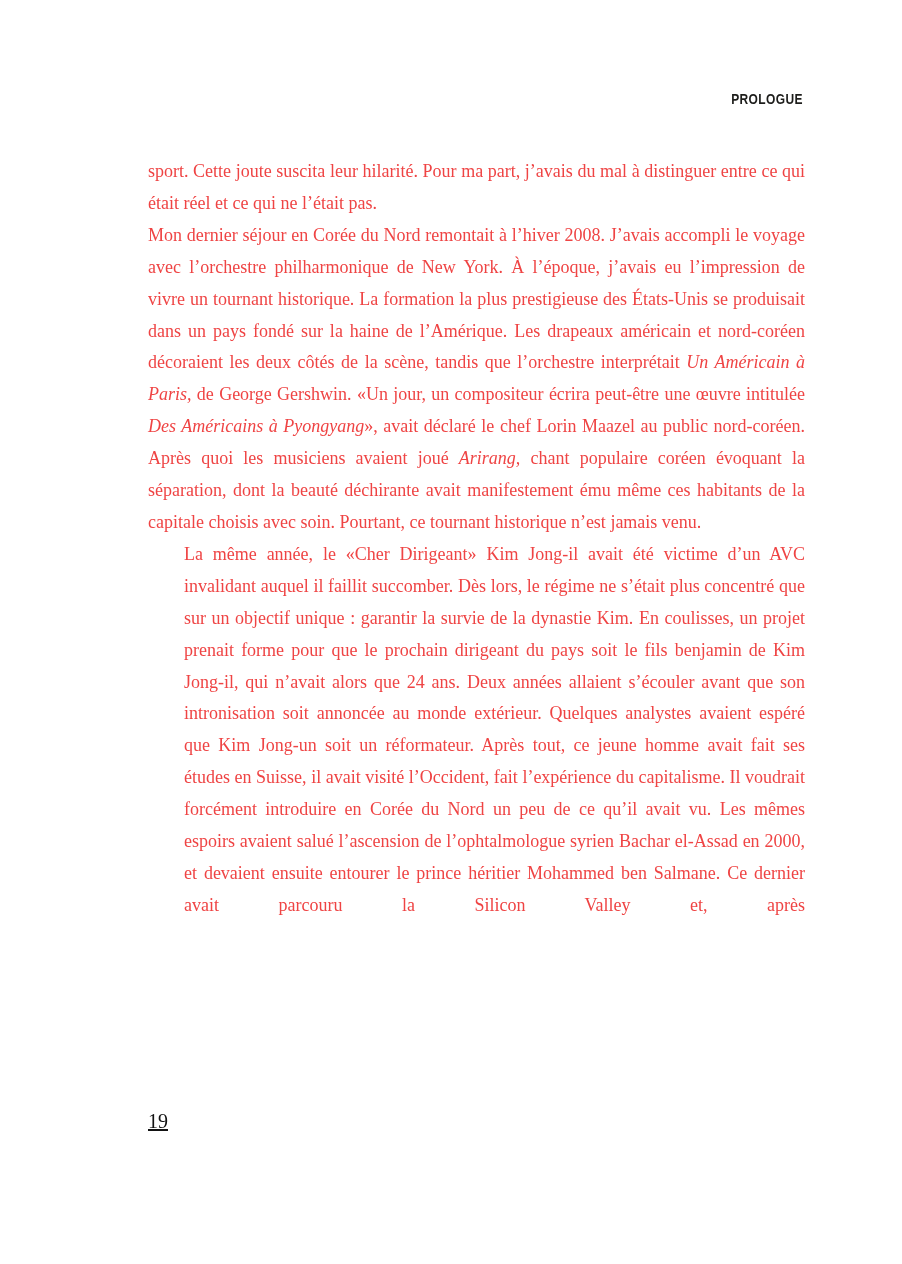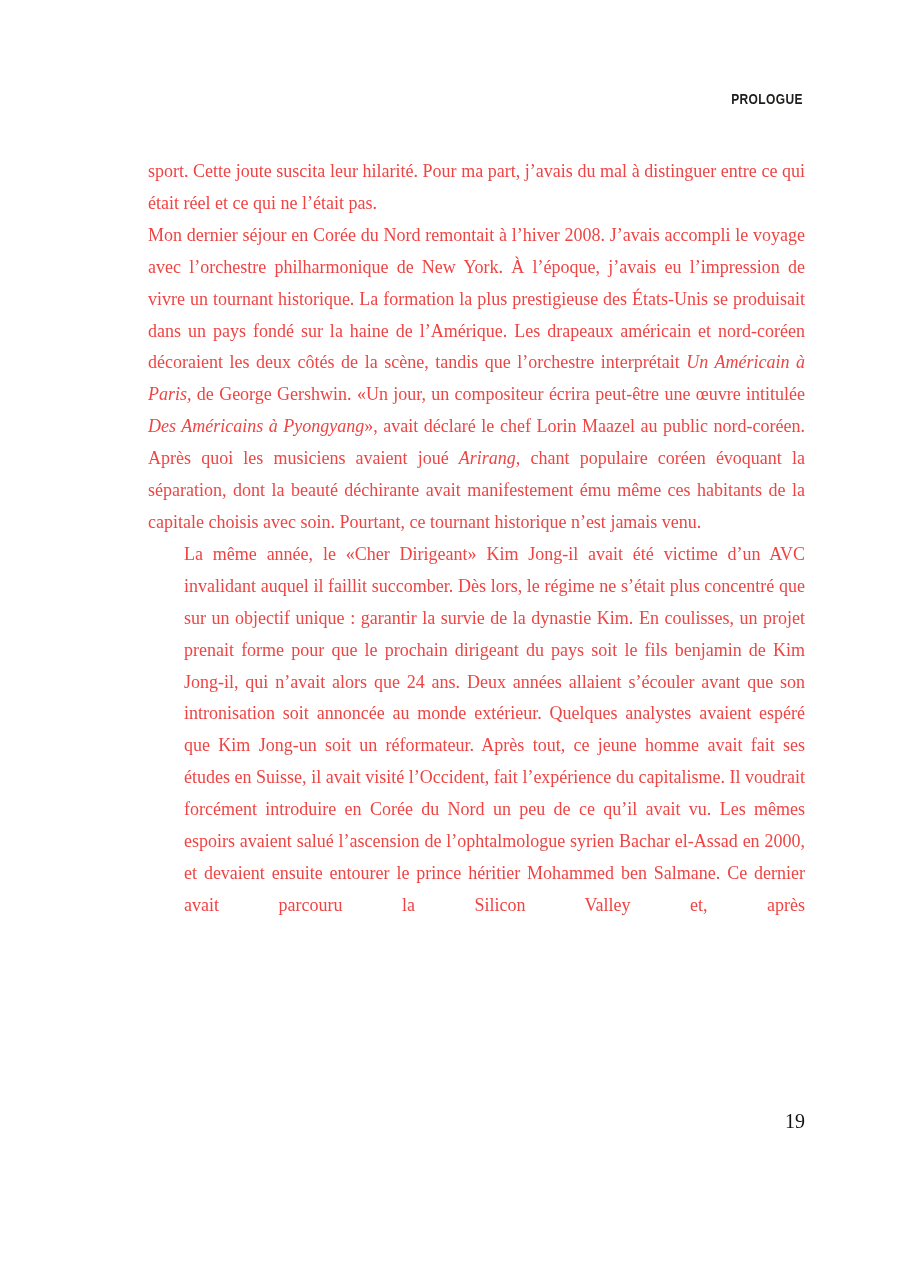--- a/index.html
+++ b/index.html
@@ -72,24 +72,24 @@
   .textblock .ital {
     font-style: italic;
   }
 
   
   .folio {
     position: absolute;
     top: 1110px;
     left: 148px;
     width: 657px;
-    text-align: right;
     font-family: "Liberation Serif", "DejaVu Serif", serif;
     font-size: 20px;
     color: #121212;
+    text-decoration: underline;
   }
 </style>
 </head>
 <body>
 
 <div class="page">
 
   <div class="running-head">PROLOGUE</div>
 
   <div class="textblock">

